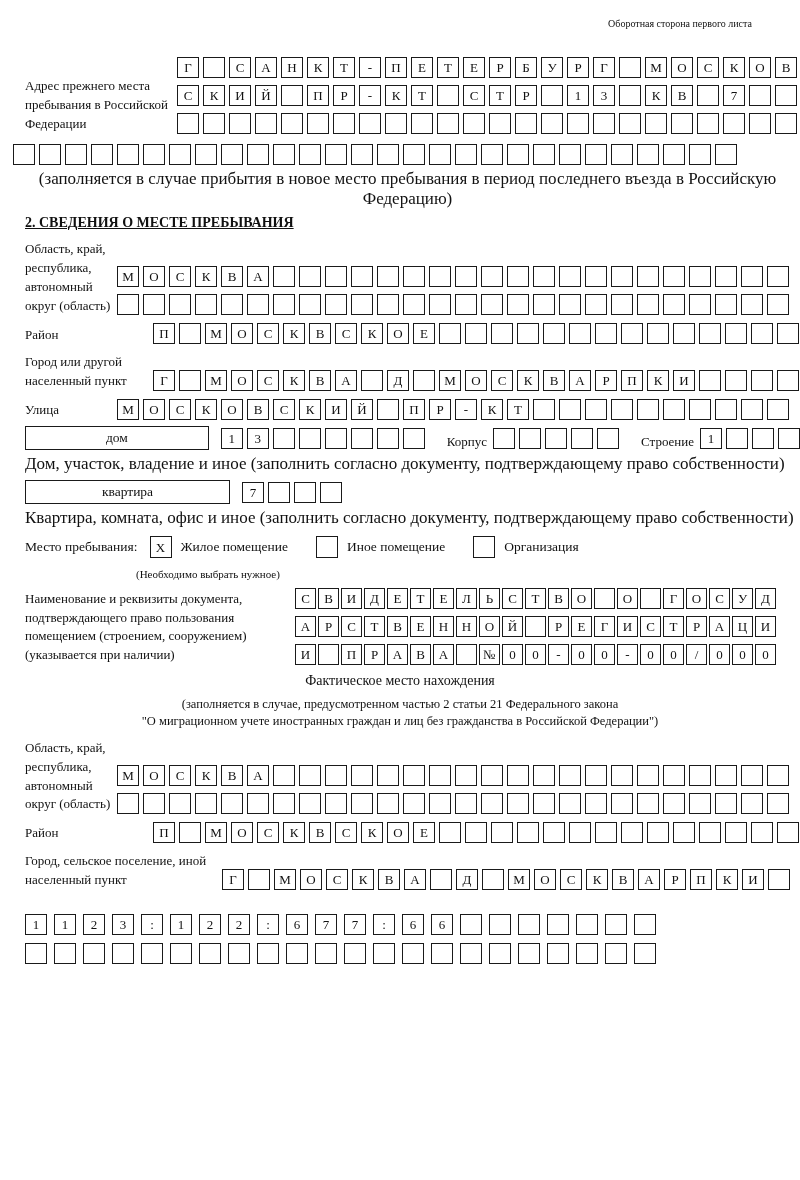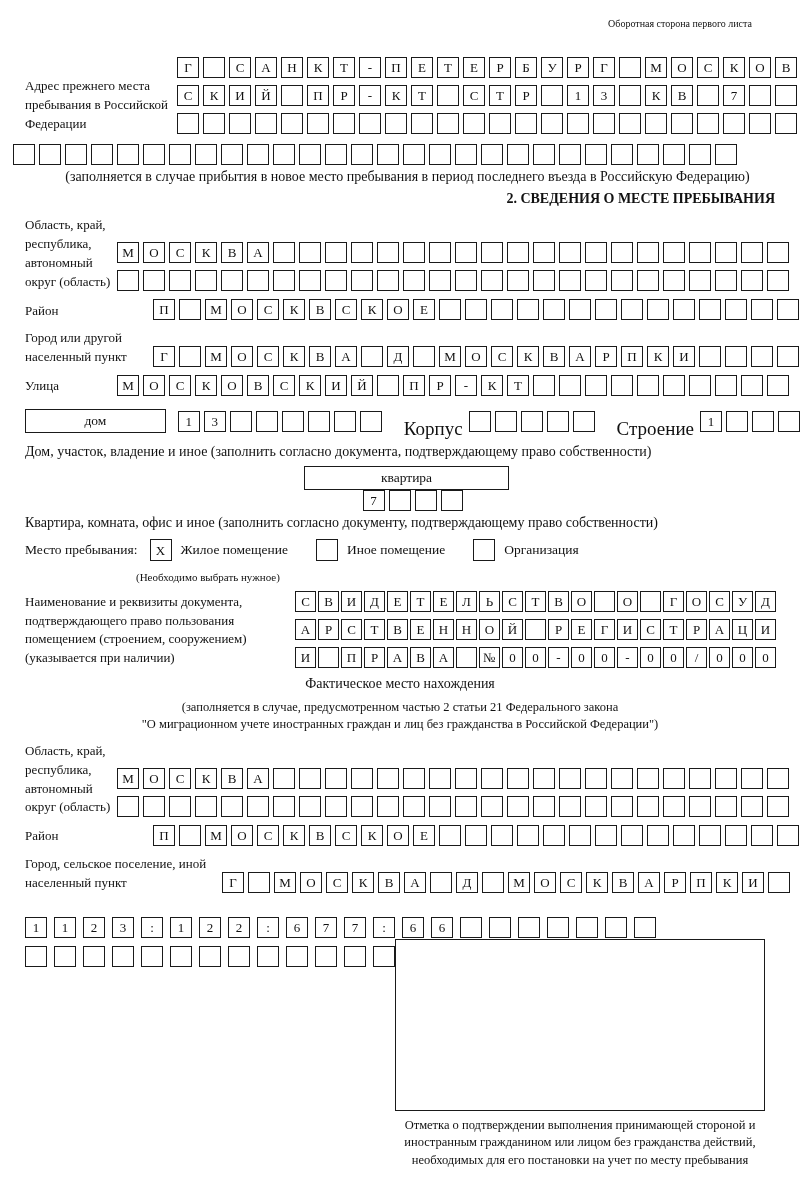--- a/index.html
+++ b/index.html
@@ -13,35 +13,35 @@
   .w152{width:152px;} .w92{width:92px;} .w128{width:128px;} .w270{width:270px;padding-right:45px;box-sizing:border-box;}
   .w197{width:197px;padding-right:8px;box-sizing:border-box;} .w123{width:123px;}
   .rows{display:flex;flex-direction:column;gap:7px;}
   .cells{display:flex;gap:4px;}
   .cells.tight{gap:2px;}
   .cells.wide{gap:7px;}
   .cell{flex:0 0 22px;width:22px;height:21px;box-sizing:border-box;border:1.5px solid #1a1a1a;
         display:inline-flex;align-items:center;justify-content:center;
         font-size:13px;line-height:1;background:#fff;}
   .tight .cell{flex-basis:21px;width:21px;}
-  .caption{font-size:14px;}
+  .caption{font-size:17px;}
   .caption.center{text-align:center;margin-right:10px;}
-  .sec-title{font-weight:bold;font-size:14px;text-align:right;margin:6px 25px 8px 0;}
+  .sec-title{font-weight:bold;font-size:14px;text-align:left;margin:6px 25px 8px 0;text-decoration:underline;}
 
   .mb4{margin-bottom:4px;} .mb6{margin-bottom:6px;} .mb8{margin-bottom:8px;} .mb10{margin-bottom:10px;}
   .row4{margin-left:-12px;margin-bottom:4px;}
   .pt16{padding-top:16px;}
   .gap8{gap:8px;}
 
   .house-row{display:flex;align-items:center;margin-bottom:4px;}
   .wbox{box-sizing:border-box;border:1.6px solid #1a1a1a;height:24px;display:flex;align-items:center;justify-content:center;font-size:13.5px;background:#fff;}
   .wbox.dom{width:190px;margin-right:12px;}
   .wbox.kv{width:205px;margin-right:12px;}
-  .inline-label{font-size:19px;margin:16px 6px 0 22px;}
-  .kv-row{display:flex;align-items:center;margin-bottom:4px;flex-direction:column;}
+  .inline-label{font-size:13px;margin:8px 6px 0 22px;}
+  .kv-row{display:flex;align-items:center;margin-bottom:4px;}
 
   .stay-row{display:flex;align-items:center;margin-bottom:10px;font-size:13.5px;}
   .stay-row .cell{width:22px;height:22px;flex-basis:22px;}
   .stay-label{margin-right:12px;}
   .opt-label{margin:0 28px 0 9px;}
   .hint{font-size:11px;margin:0 0 8px 111px;}
 
   .center-cap{text-align:center;font-size:12.5px;line-height:1.35;margin-right:25px;}
   .fact-title{font-weight:normal;font-size:14px;text-align:center;margin:8px 25px 7px 0;}
 
@@ -352,21 +352,21 @@
         <span class="cell"></span>
       </div>
     <div class="inline-label">Строение</div>
     <div class="cells">
         <span class="cell">1</span>
         <span class="cell"></span>
         <span class="cell"></span>
         <span class="cell"></span>
       </div>
   </div>
-  <div class="caption mb6">Дом, участок, владение и иное (заполнить согласно документа, подтверждающему право собственности)</div>
+  <div class="caption mb6">Дом, участок, владение и иное (заполнить согласно документу, подтверждающему право собственности)</div>
 
   <div class="kv-row">
     <div class="wbox kv">
         <span>квартира</span>
       </div>
     <div class="cells">
         <span class="cell">7</span>
         <span class="cell"></span>
         <span class="cell"></span>
         <span class="cell"></span>
@@ -631,18 +631,14 @@
           <span class="cell"></span>
           <span class="cell"></span>
           <span class="cell"></span>
           <span class="cell"></span>
           <span class="cell"></span>
           <span class="cell"></span>
         </div>
     </div>
   </div>
 
-  <div class="stamp-area">
-    <div class="stamp-box"></div>
-    <div class="stamp-caption">Отметка о подтверждении выполнения принимающей стороной и иностранным гражданином или лицом без гражданства действий, необходимых для его постановки на учет по месту пребывания</div>
-  </div>
 
 </div>
 
 </body></html>

